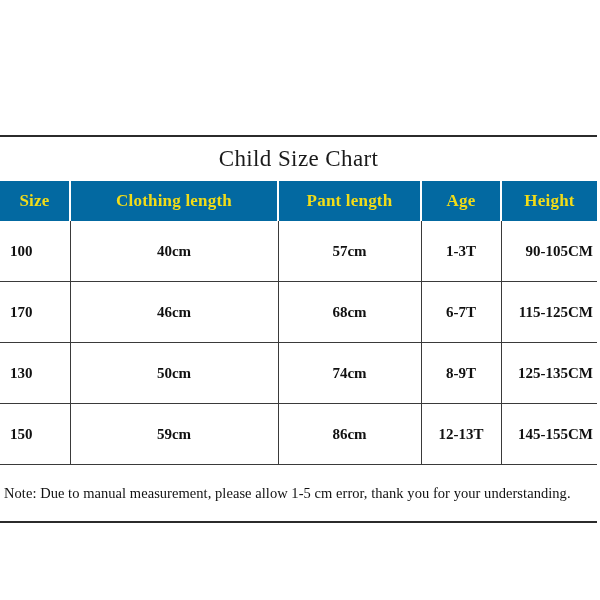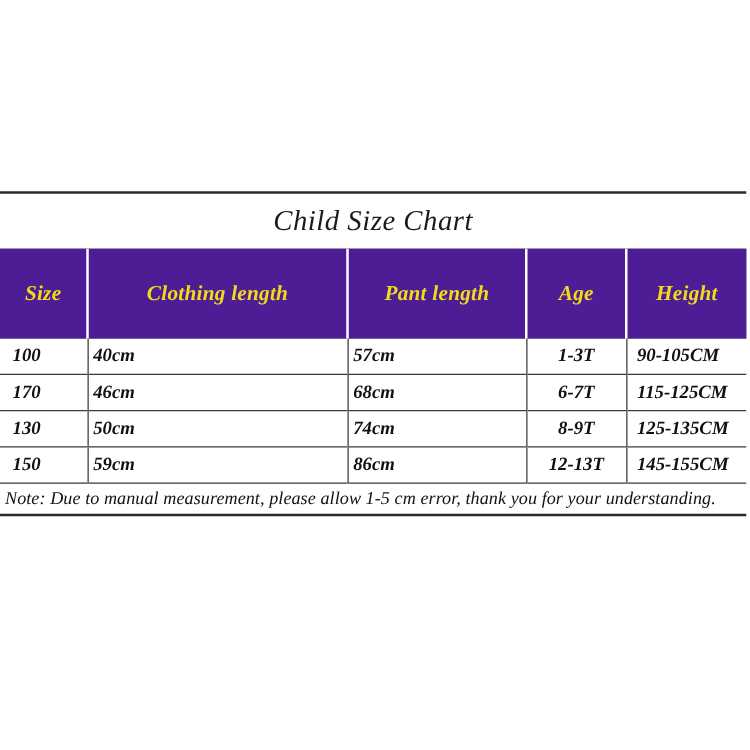--- a/index.html
+++ b/index.html
@@ -18,23 +18,22 @@
     position: relative;
     width: 600px;
     height: 600px;
     background: #ffffff;
   }
 
   
   #chart-block {
     position: absolute;
     left: 0;
-    top: 153px;
+    top: 135px;
     width: 597px;
-    font-style: italic;
   }
 
   .rule-top {
     height: 0;
     border-top: 2px solid #2b2b2b;
   }
   .rule-bottom {
     height: 0;
     border-top: 2px solid #2b2b2b;
   }
@@ -62,26 +61,26 @@
   table.size-table col.c-cloth  { width: 208px; }
   table.size-table col.c-pant   { width: 143px; }
   table.size-table col.c-age    { width: 80px; }
   table.size-table col.c-height { width: 96px; }
 
   
   thead tr.head-row {
     background: #000000;
   }
   thead th {
-    background: #4c1d95;
+    background: #0369a1;
     color: #f2dc18;
     font-size: 17px;
     font-weight: bold;
     height: 40px;
-    padding: 16px 2px;
+    padding: 0 2px;
     text-align: center;
     vertical-align: middle;
     border-right: 2px solid #ffffff;
     border-left: none;
     border-top: none;
     border-bottom: none;
     white-space: nowrap;
     letter-spacing: 0.2px;
   }
   thead th.last-col {
@@ -90,36 +89,36 @@
 
   
   tbody td {
     height: 28px;
     font-size: 15px;
     font-weight: bold;
     color: #111111;
     background: #ffffff;
     border-top: 1.5px solid #3a3a3a;
     border-right: 1.5px solid #3a3a3a;
-    padding: 0 4px;
+    padding: 16px 4px;
     vertical-align: middle;
     white-space: nowrap;
   }
   tbody td.last-col {
     border-right: none;
   }
   tbody tr:first-child td {
     border-top: none;
   }
 
   td.col-size   { text-align: left;  padding-left: 10px; }
-  td.col-cloth  { }
-  td.col-pant   { text-align: left; }
+  td.col-cloth  { text-align: center; }
+  td.col-pant   { text-align: center; }
   td.col-age    { text-align: center; }
-  td.col-height { text-align: left;  padding-left: 8px; }
+  td.col-height { text-align: right;  padding-left: 8px; }
 
   
   tr.note-row td {
     border-top: 1.5px solid #3a3a3a;
     border-right: none;
     height: 24px;
     font-size: 14.5px;
     font-weight: 400;
     color: #111111;
     text-align: left;

